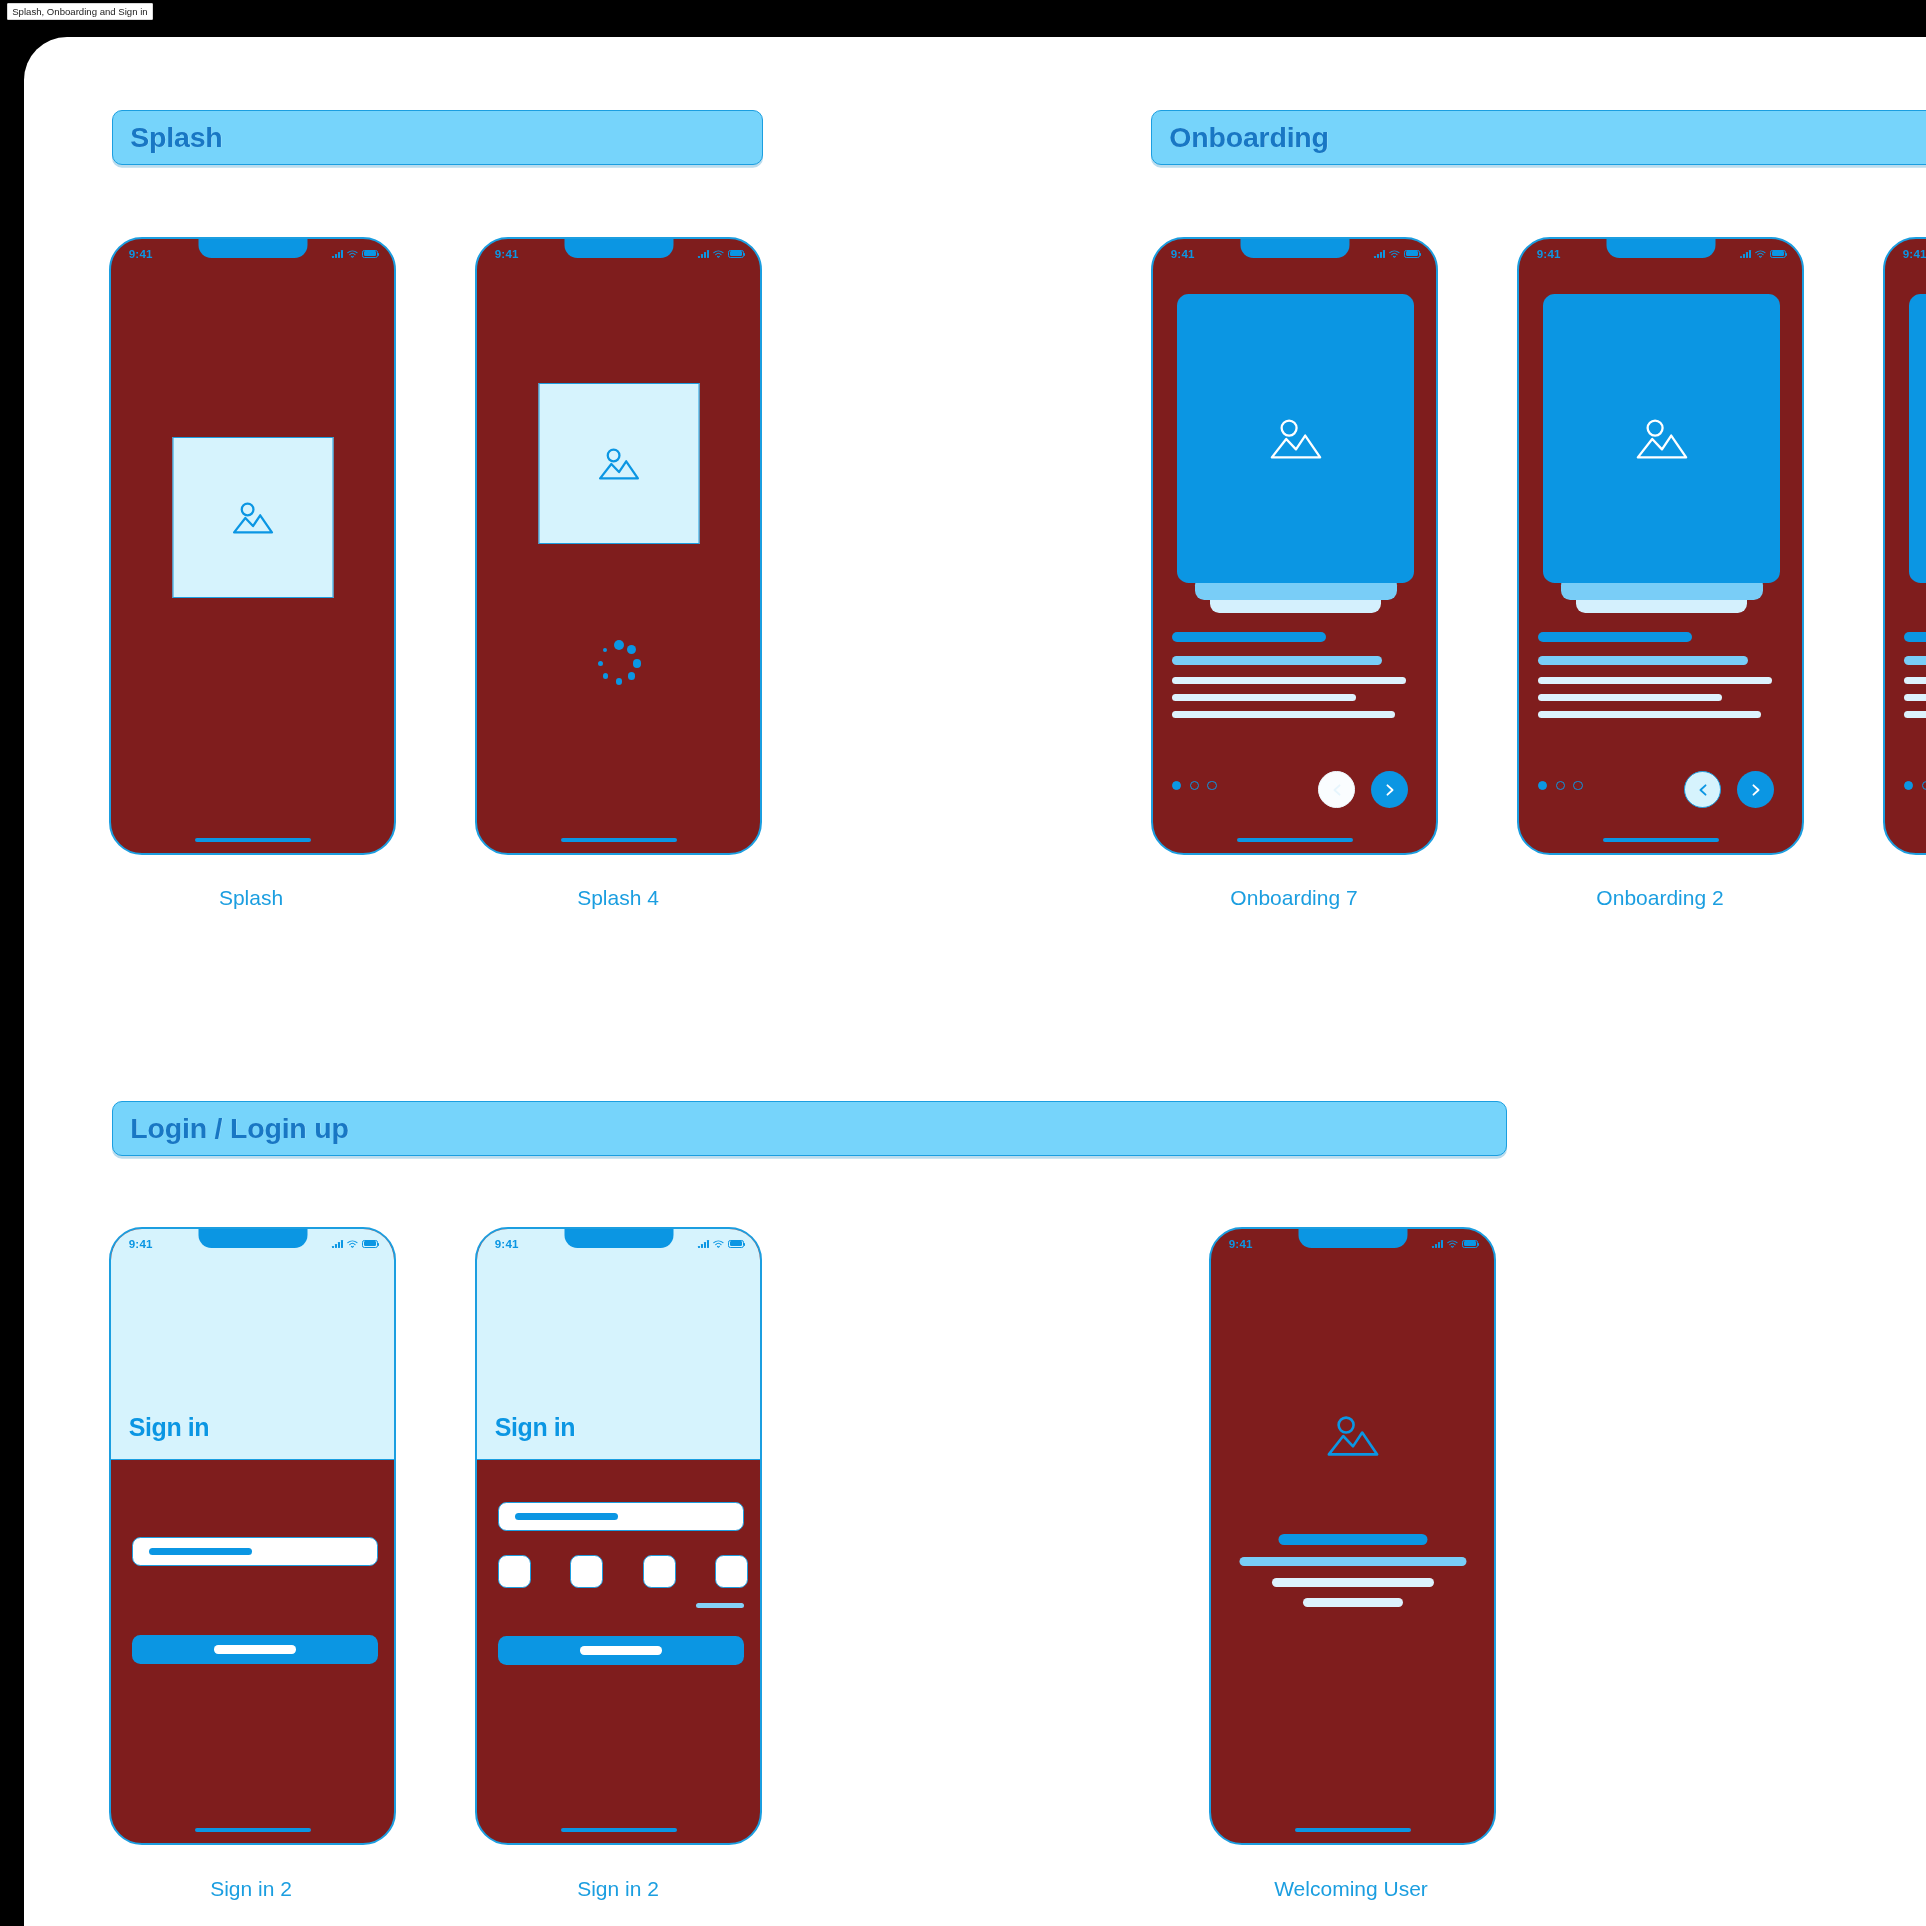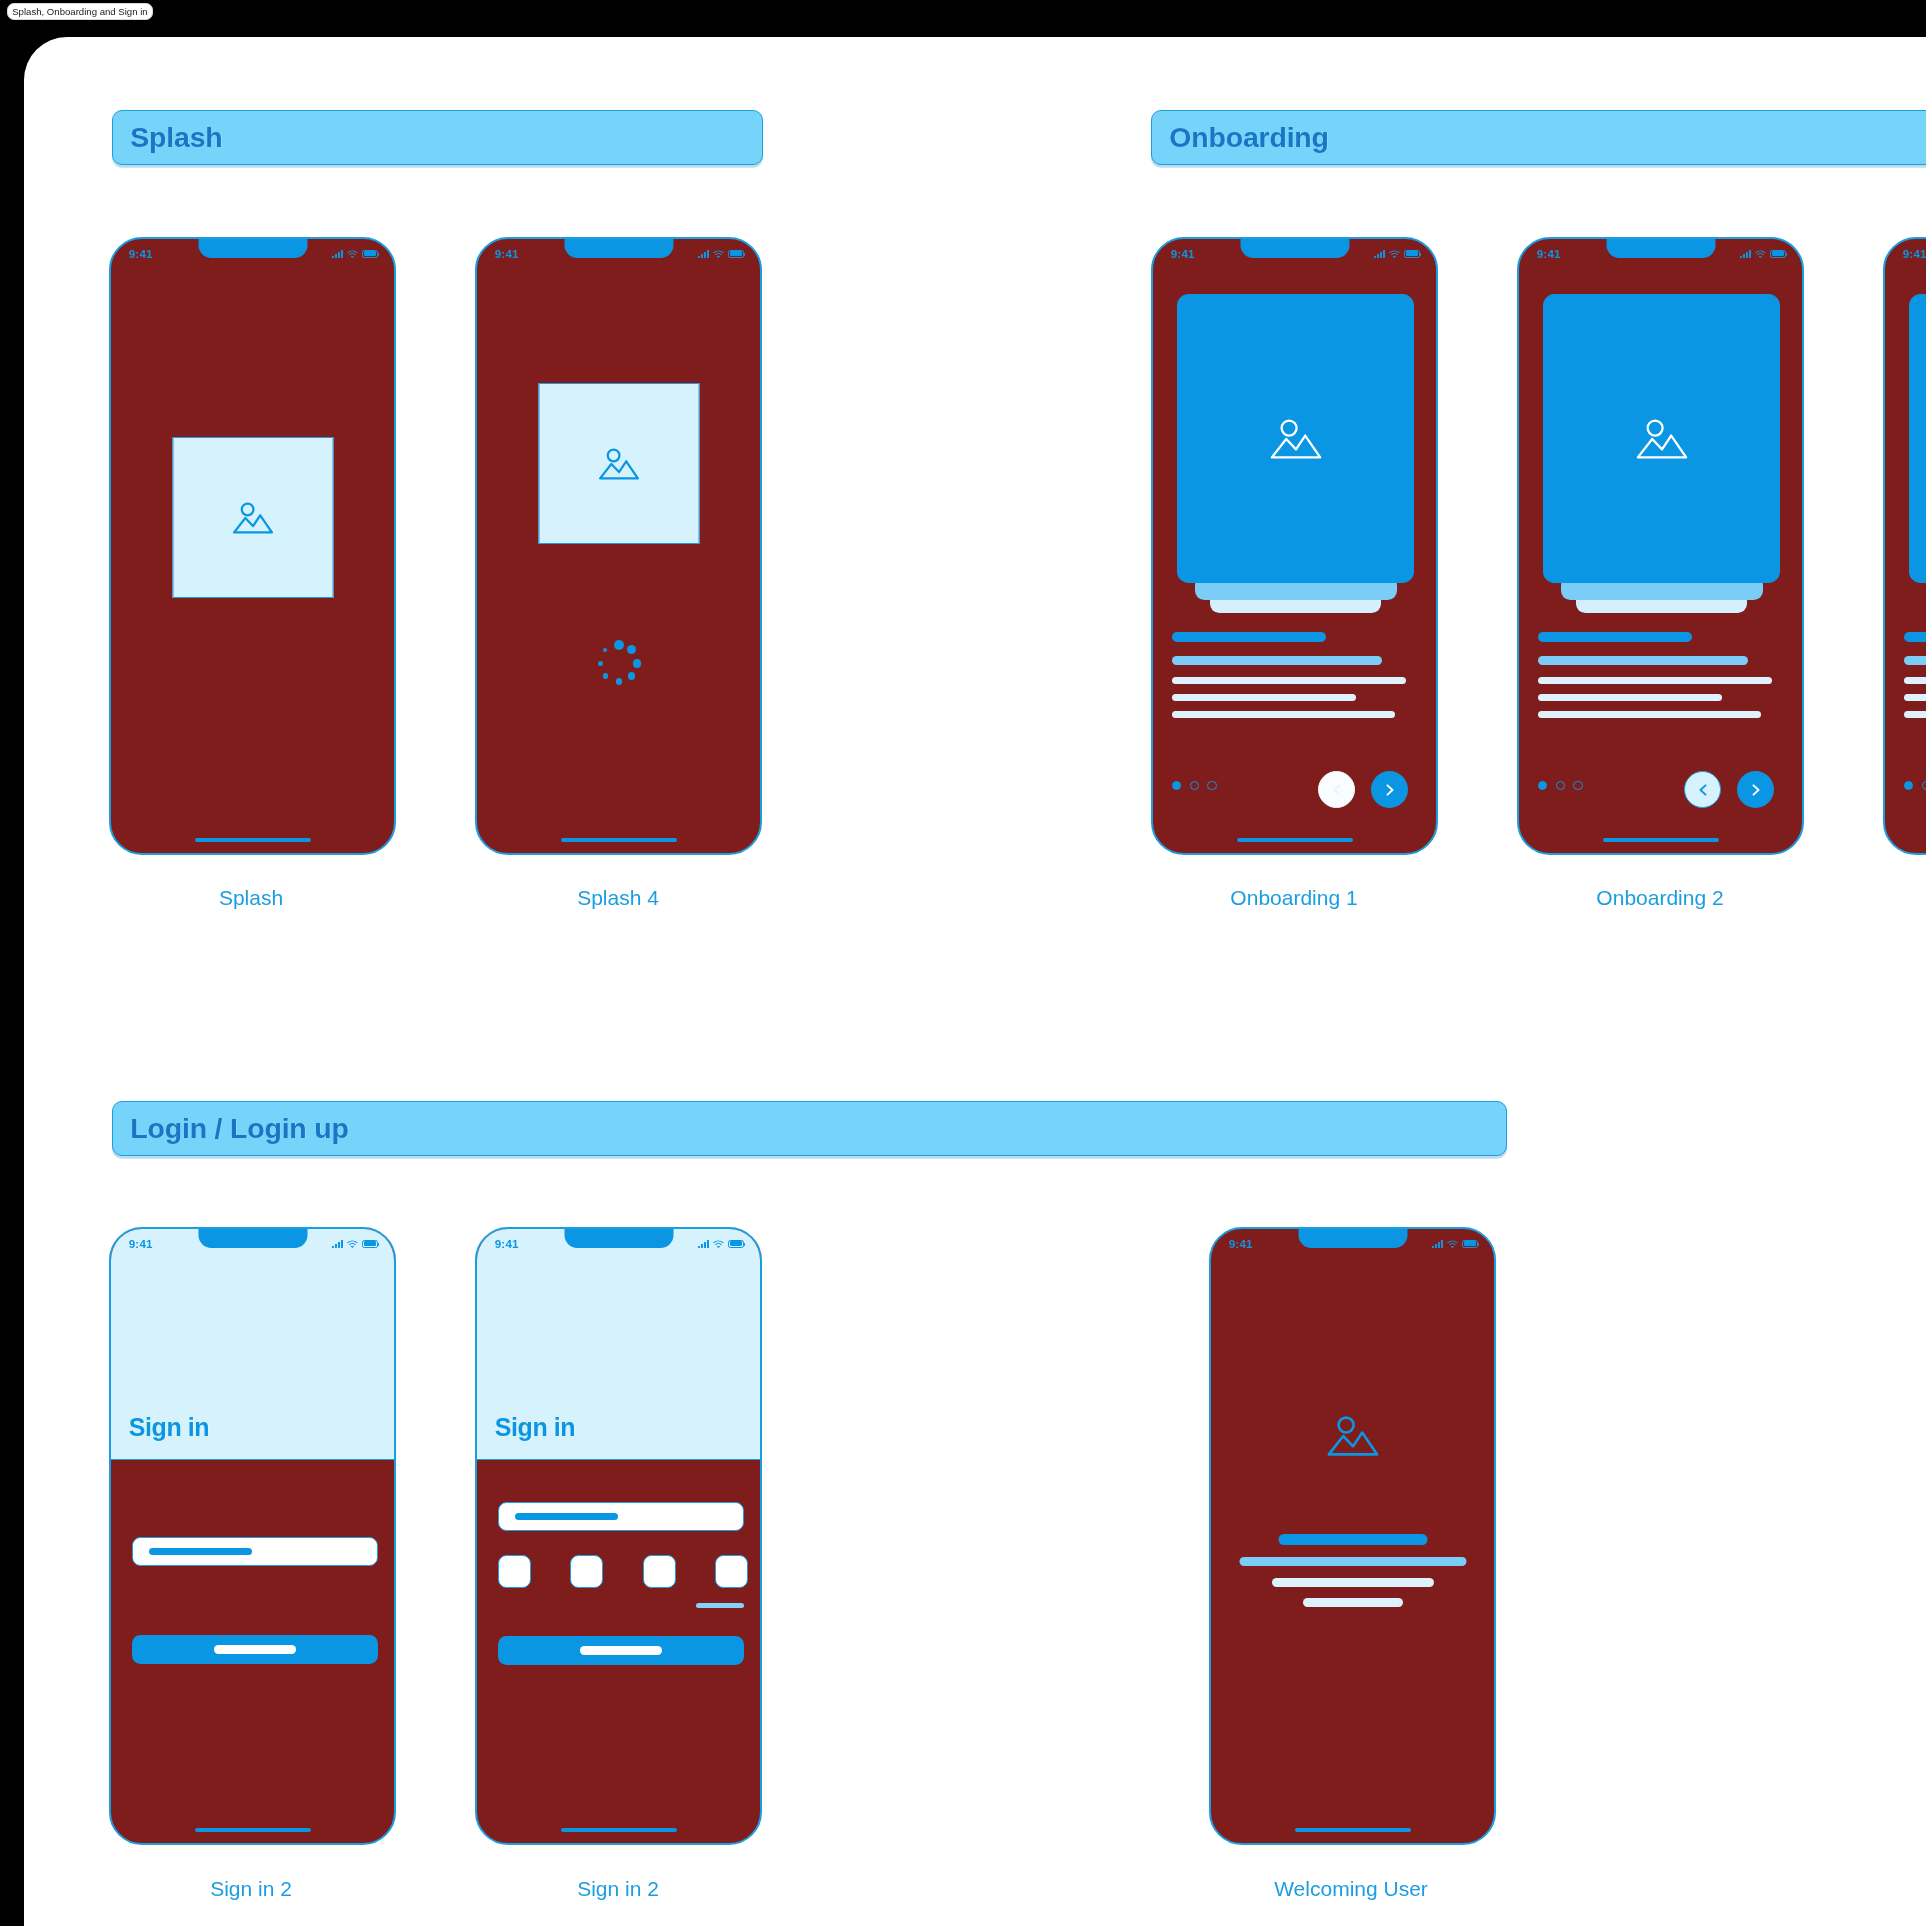--- a/index.html
+++ b/index.html
@@ -7,21 +7,21 @@
     width: 2277px; height: 2720px;
     background: #000;
     font-family: "Liberation Sans", sans-serif;
     overflow: hidden;
   }
 
   
   .tooltip-chip {
     position: absolute; left: 7px; top: 3.1px;
     background: #fff; border: 0.4px solid #d8d8d8;
-    border-radius: 7px;
+    border-radius: 1px;
     padding: 2.7px 4.2px;
     font-size: 9.6px; color: #1c1c1c;
     line-height: 1;
     box-shadow: 0 0.8px 1.9px rgba(0,0,0,.28);
     white-space: nowrap;
     z-index: 50;
   }
 
   
   .canvas {
@@ -519,19 +519,19 @@
         <div class="ph-line" style="left:50%;transform:translateX(-50%);top:328px;width:227px;height:9.2px;background:#79cdf7;"></div>
         <div class="ph-line" style="left:50%;transform:translateX(-50%);top:349px;width:162px;height:8.5px;background:#ddf2fd;"></div>
         <div class="ph-line" style="left:50%;transform:translateX(-50%);top:369px;width:100px;height:8.5px;background:#ddf2fd;"></div>
       </div>
       <div class="home-indicator"></div>
     </div>
   </div>
 
 <div class="caption" style="left:251px;  top:886px;">Splash</div>
 <div class="caption" style="left:618px; top:886px;">Splash 4</div>
-<div class="caption" style="left:1294px; top:886px;">Onboarding 1</div>
+<div class="caption" style="left:1294px; top:886px;">Onboarding 7</div>
 <div class="caption" style="left:1660px; top:886px;">Onboarding 2</div>
 
 <div class="caption" style="left:251px;  top:1877px;">Sign in 2</div>
 <div class="caption" style="left:618px; top:1877px;">Sign in 2</div>
 <div class="caption" style="left:1351px; top:1877px;">Welcoming User</div>
 
 
 </body></html>

